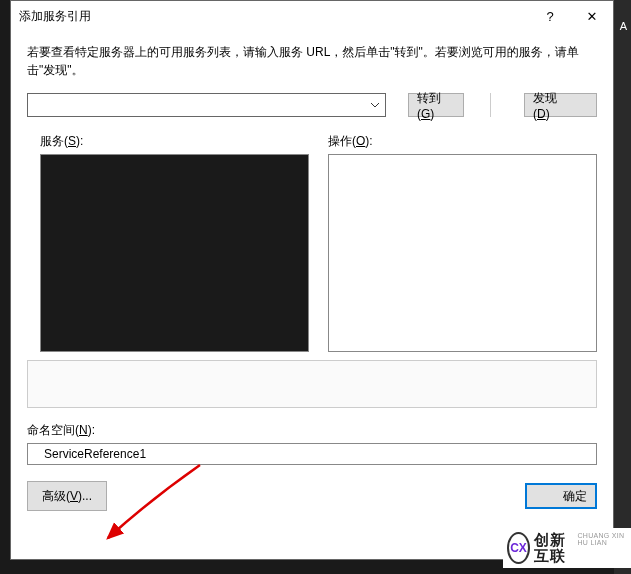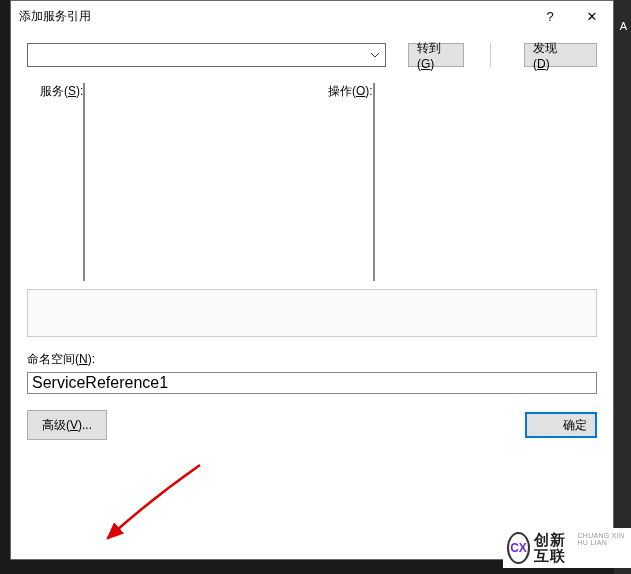--- a/index.html
+++ b/index.html
@@ -14,26 +14,26 @@
     .addr-row { display: flex; gap: 22px; margin-bottom: 16px; align-items: stretch; }
     .addr-input { flex: 1; height: 24px; border: 1px solid #666; display: flex; align-items: center; }
     .addr-input input { flex: 1; border: none; height: 100%; padding: 0 4px; outline: none; font-size: 12px; }
     .addr-input .dd { width: 20px; height: 100%; display: flex; align-items: center; justify-content: center; border-left: 0; }
     .btn { background: #e1e1e1; border: 1px solid #adadad; padding: 0 8px; height: 24px; font-size: 12px; display: flex; align-items: center; justify-content: center; cursor: pointer; }
     .go-btn { width: 56px; }
     .discover-wrap { display: flex; align-items: flex-end; }
     .discover-btn { width: 56px; border-right: 0; }
     .discover-dd { width: 16px; border-left: 0; display: flex; align-items: center; justify-content: center; }
     .panes { display: flex; gap: 6px; margin-bottom: 8px; }
-    .pane-col { flex: 1; display: flex; flex-direction: row; padding-left: 13px; }
+    .pane-col { flex: 1; display: flex; flex-direction: column; padding-left: 13px; }
     .pane { border: 1px solid #888; height: 198px; }
     .pane.dark { background: #1a1a1a; }
     .pane.light { background: #fff; }
     .status-box { border: 1px solid #ccc; height: 48px; margin-bottom: 14px; background: #fafafa; }
-    .ns-input { width: 100%; height: 22px; border: 1px solid #888; padding: 0 4px; font-size: 16px; outline: none; margin-bottom: 16px; }
+    .ns-input { width: 100%; height: 22px; border: 1px solid #888; padding: 0 16px; font-size: 12px; outline: none; margin-bottom: 16px; }
     .bottom { display: flex; justify-content: space-between; align-items: center; padding: 0 16px 16px 16px; }
     .adv-btn { width: 80px; height: 30px; }
     .ok-btn { width: 72px; height: 26px; border: 2px solid #0078d7; background: #e1e1e1; padding-left: 36px; }
     .underline { text-decoration: underline; }
     .arrow { position: absolute; pointer-events: none; }
     .logo { position: absolute; right: 0; bottom: 6px; width: 128px; height: 40px; background: #fff; display: flex; align-items: center; gap: 4px; padding-left: 4px; }
     .logo-mark { width: 32px; height: 32px; border: 2px solid #333; border-radius: 50%; display: flex; align-items: center; justify-content: center; font-weight: bold; font-size: 12px; color: #6d28d9; position: relative; }
     .logo-text { display: flex; flex-direction: row; line-height: 1.1; }
     .logo-cn { font-size: 15px; font-weight: bold; color: #222; letter-spacing: 1px; }
     .logo-en { font-size: 7px; color: #999; letter-spacing: 0.3px; }
@@ -46,20 +46,21 @@
 <div class="right-strip"></div>
 <span class="right-a">A</span>
 
 <div class="dialog">
   <div class="titlebar">
     <span class="title">添加服务引用</span>
     <div class="tbtn">?</div>
     <div class="tbtn">✕</div>
   </div>
   <div class="content">
+    <div class="instructions">若要查看特定服务器上的可用服务列表，请输入服务 URL，然后单击"转到"。若要浏览可用的服务，请单击"发现"。</div>
 
     <div class="addr-row">
       <div class="addr-input">
         <input type="text" value="" style="">
         <div class="dd">
           <svg width="8" height="5" viewBox="0 0 8 5">
               <path d="M0 0 L4 4 L8 0" fill="none" stroke="#333" stroke-width="1"></path>
             </svg>
         </div>
       </div>

